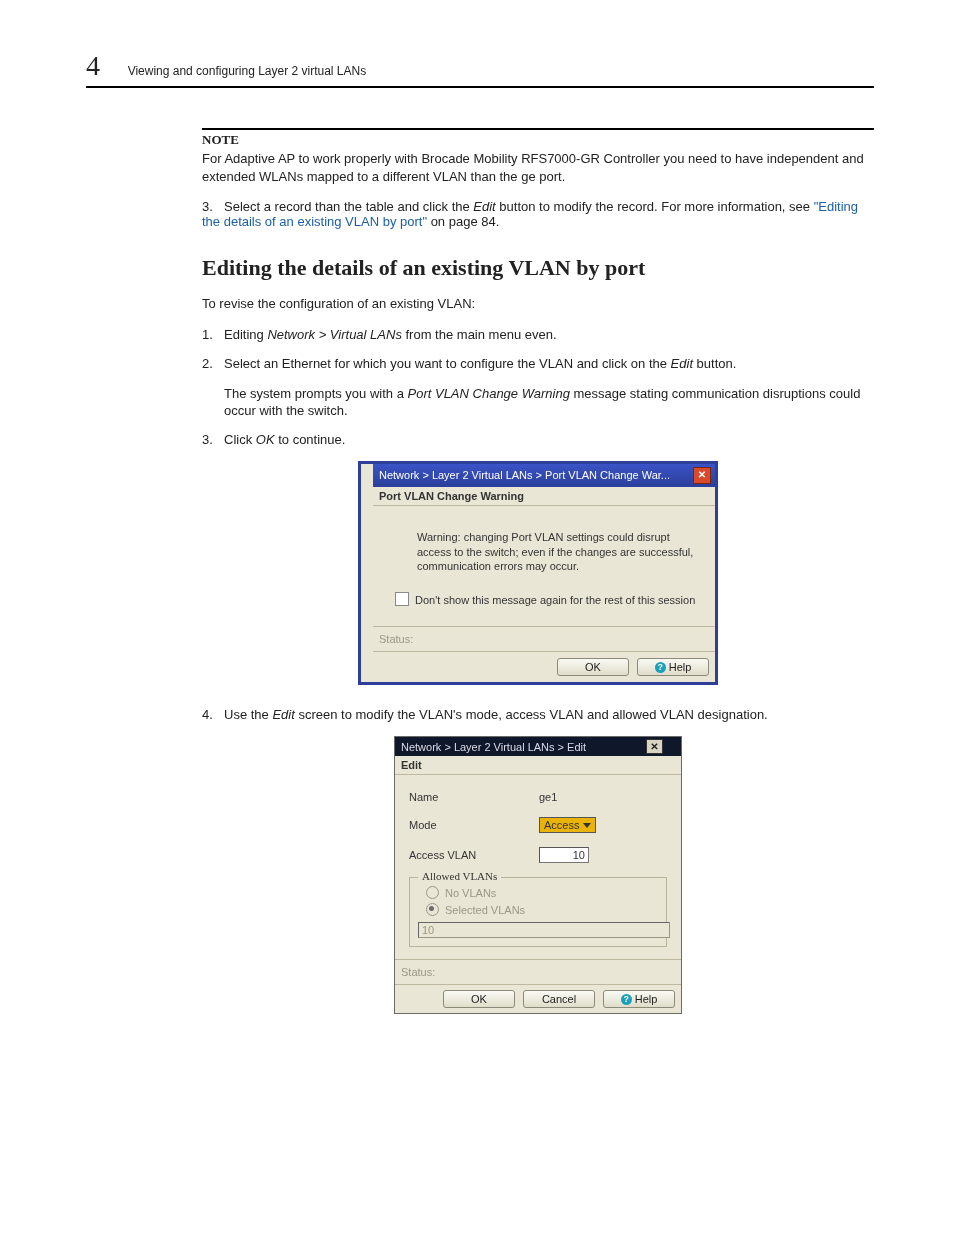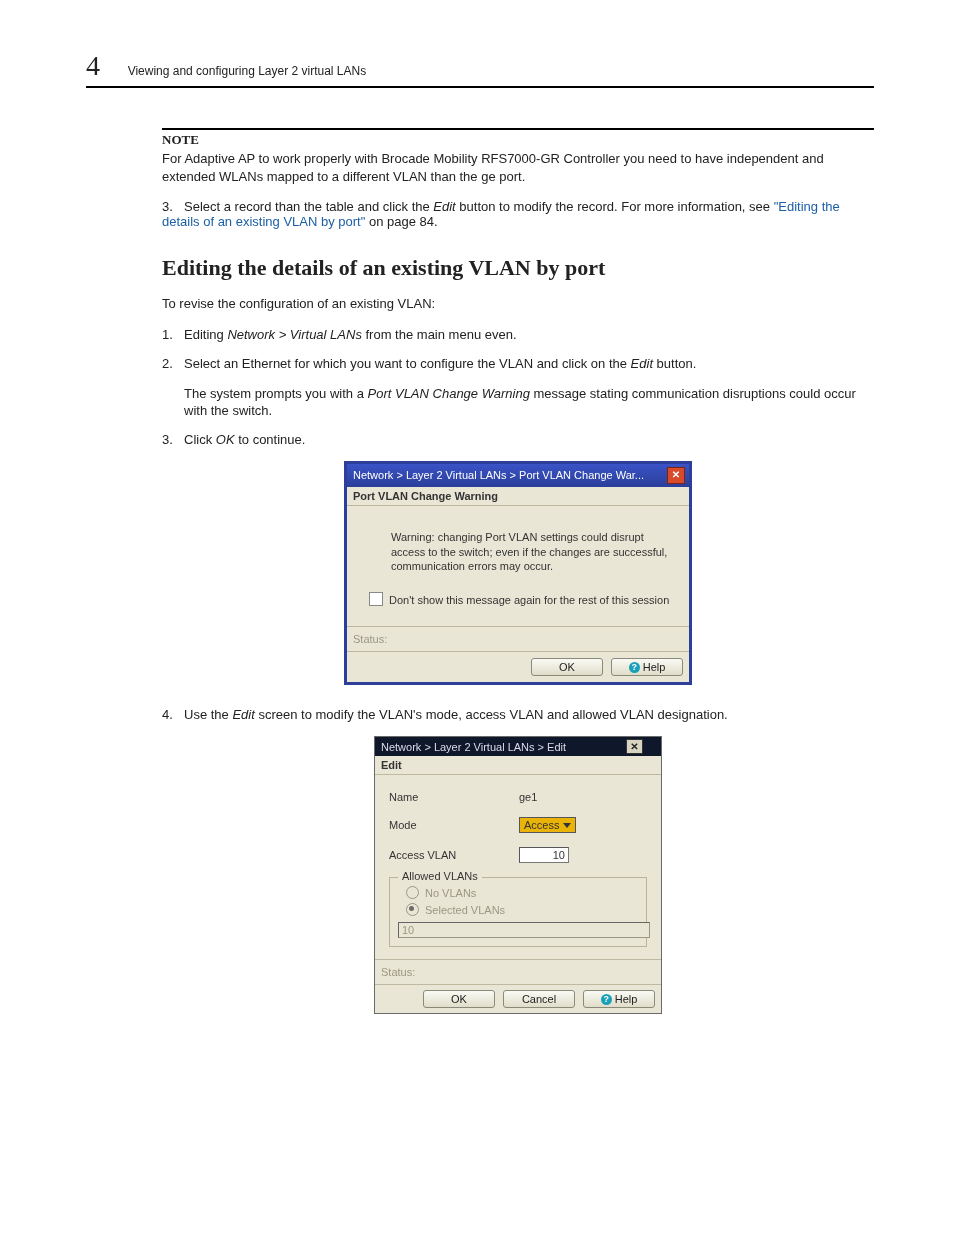--- a/index.html
+++ b/index.html
@@ -27,21 +27,21 @@
     font-weight: 400;
     display: inline-block;
     vertical-align: baseline;
   }
   .header-title {
     font-size: 12px;
     margin-left: 24px;
     vertical-align: baseline;
   }
   .content-col {
-    margin-left: 76px;
+    margin-left: 116px;
   }
   .hr-top {
     border: none;
     border-top: 2px solid #000;
     margin: 0 0 2px 0;
   }
   .note-label {
     font-family: Georgia, "Times New Roman", serif;
     font-weight: bold;
     font-size: 13px;
@@ -85,20 +85,21 @@
     margin: 10px 0 22px 0;
   }
   .dlg {
     display: inline-block;
     text-align: left;
     border: 3px solid #2d3f99;
     width: 342px;
     font-family: Tahoma, Arial, sans-serif;
     font-size: 11px;
     background: #eae6d6;
+    padding-left: 12px;
   }
   .dlg-titlebar {
     display: flex;
     align-items: center;
     background: linear-gradient(to bottom, #3a53c6, #2a3e9a);
     color: #fff;
     padding: 3px 4px 3px 6px;
   }
   .dlg-titlebar .title-txt {
     flex: 1;
@@ -263,20 +264,21 @@
     position: relative;
   }
   .groupbox .legend {
     position: absolute;
     top: -8px;
     left: 8px;
     background: #eae6d6;
     padding: 0 4px;
     font-size: 11px;
     color: #333;
+    font-family: Liberation Serif, serif;
   }
   .radio-row {
     color: #9a9784;
     padding: 2px 0 2px 8px;
   }
   .radio {
     width: 11px; height: 11px;
     border: 1px solid #9a9784;
     border-radius: 50%;
     display: inline-block;

